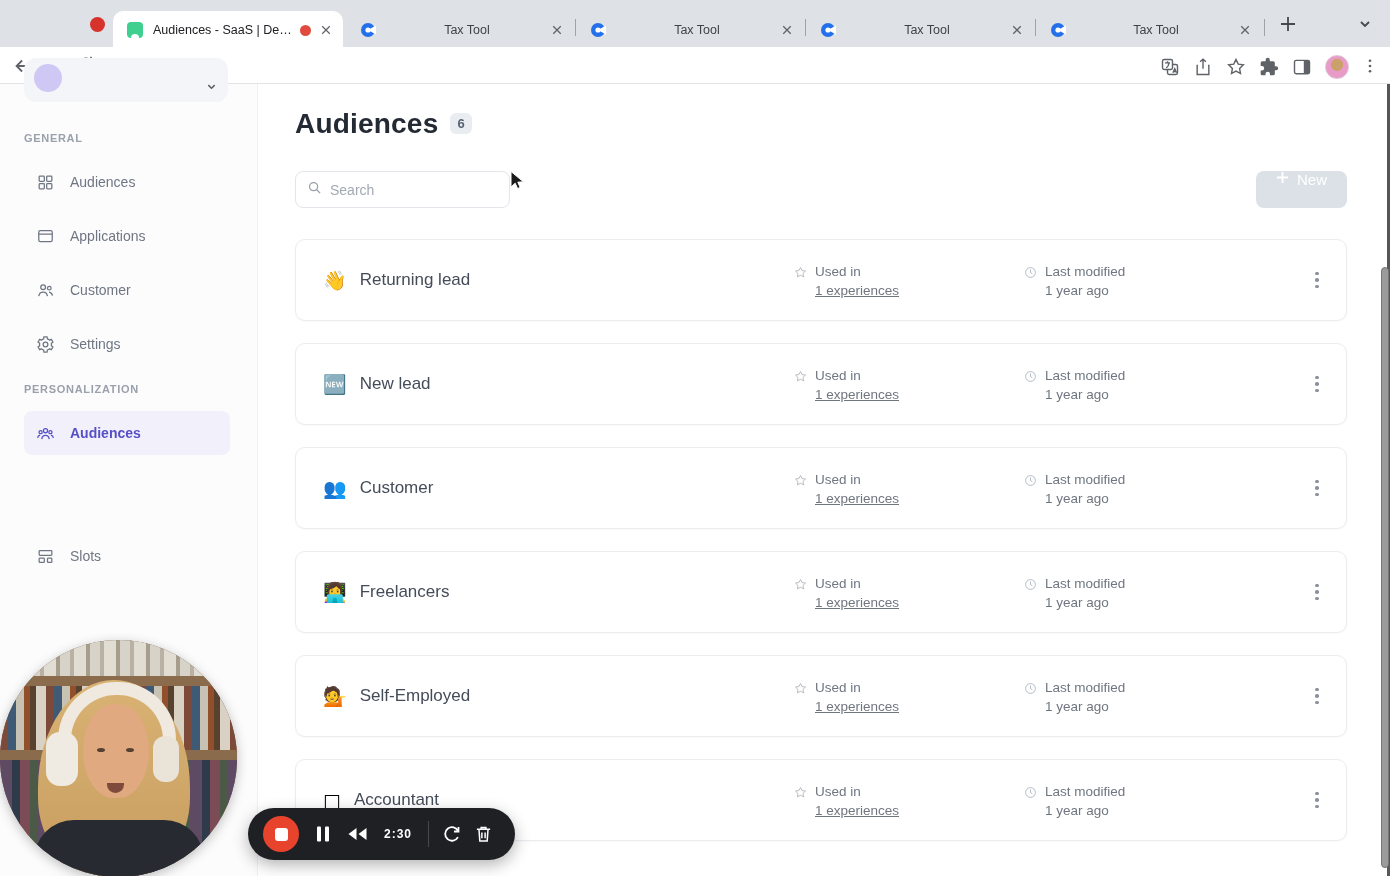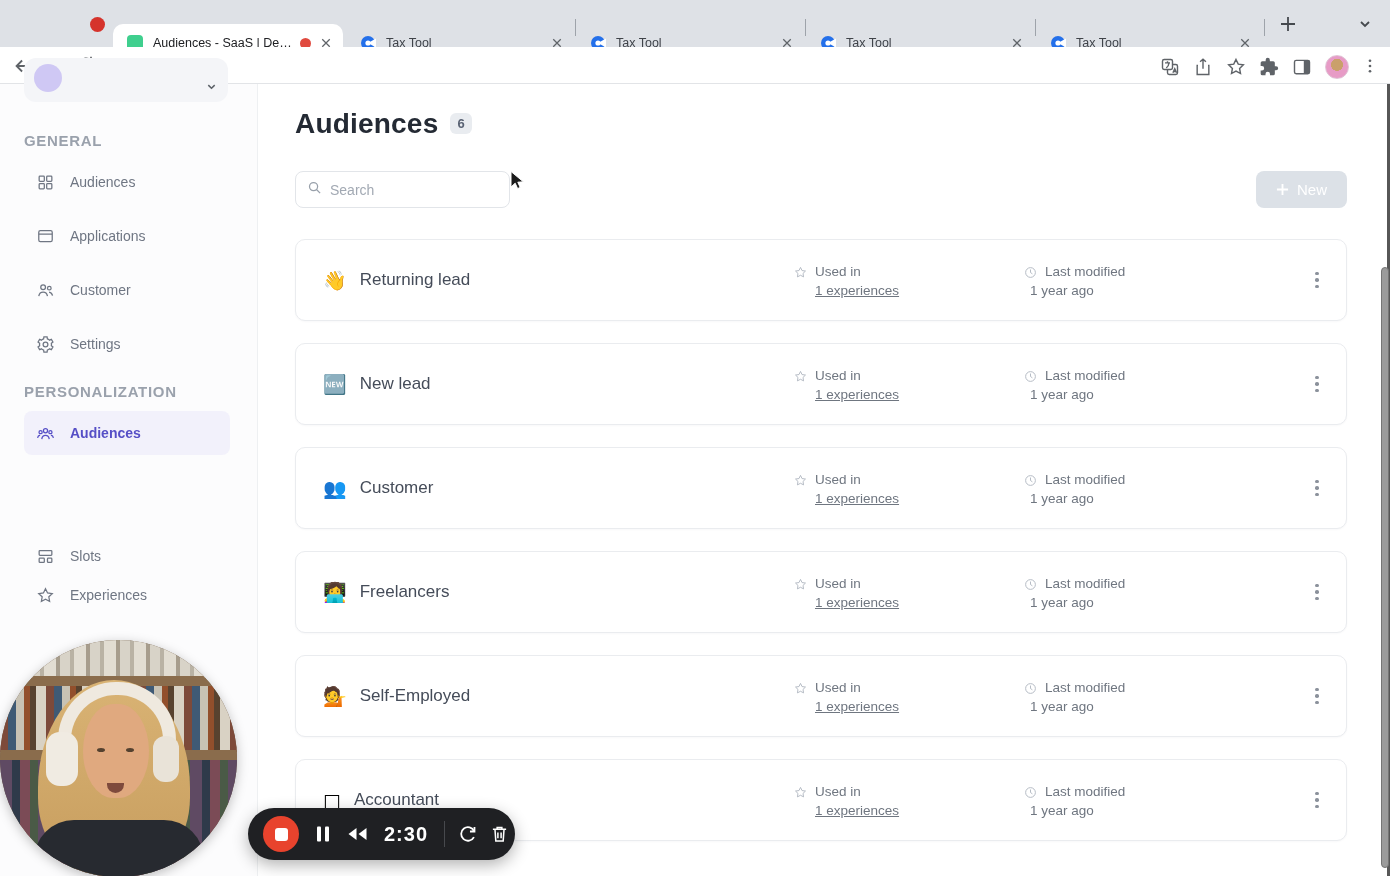--- a/index.html
+++ b/index.html
@@ -4,22 +4,22 @@
 <style>
   * { margin:0; padding:0; box-sizing:border-box; }
   html,body { background:#fff; }
   .screen { position:relative; width:1390px; height:876px; overflow:hidden;
             font-family:"Liberation Sans", sans-serif; background:#fff; }
 
   
   .tabstrip { position:absolute; top:0; left:0; right:0; height:47px; background:#dee1e6; }
   .win-rec-dot { position:absolute; left:90px; top:17px; width:15px; height:15px;
                  border-radius:50%; background:#d5332c; }
-  .tab { position:absolute; top:24px; height:38px; display:flex; align-items:center;
-         font-size:12.5px; color:#3f4349; }
+  .tab { position:absolute; top:11px; height:38px; display:flex; align-items:center;
+         font-size:12.5px; color:#3f4349;text-align:center; }
   .tab.active { left:113px; width:230px; background:#fff; border-radius:10px 10px 0 0; color:#202124; }
   .tab .fav { width:16px; height:16px; margin:0 10px 0 14px; flex:0 0 auto; display:inline-block; }
   .tab-title { flex:1; white-space:nowrap; overflow:hidden; text-overflow:ellipsis; }
   .tab-rec { width:11px; height:11px; border-radius:50%; background:#e04a3f; margin:0 6px; flex:0 0 auto; }
   .tab-close { width:17px; height:17px; margin-right:9px; flex:0 0 auto; display:flex;
                align-items:center; justify-content:center; border-radius:50%; }
   .tab-close svg { stroke:#5f6368; }
   .tab-div { position:absolute; top:19px; width:1px; height:17px; background:#9ea3aa; }
   .newtab-btn { position:absolute; left:1279px; top:15px; width:18px; height:18px; }
   .newtab-btn svg { stroke:#45494e; }
@@ -43,21 +43,21 @@
 
   
   .sidebar { position:absolute; top:84px; left:0; width:258px; bottom:0; background:#fcfcfd;
              border-right:1px solid #eef0f2; }
   .ws-card { position:absolute; left:24px; top:-26px; width:204px; height:44px; border-radius:12px;
              background:#f4f5f8; overflow:hidden; }
   .ws-avatar { position:absolute; left:10px; top:6px; width:28px; height:28px; border-radius:50%;
                background:#cfc8f4; }
   .ws-chevron { position:absolute; left:206px; top:-6px; width:12px; height:12px; }
   .ws-chevron svg { stroke:#5b6067; }
-  .nav-label { position:absolute; left:24px; font-size:15px; font-weight:700; letter-spacing:.7px;
+  .nav-label { position:absolute; left:24px; font-size:11px; font-weight:700; letter-spacing:.7px;
                color:#9aa1ac; }
   .nav-item { position:absolute; left:24px; width:206px; height:44px; border-radius:8px;
               display:flex; align-items:center; padding-left:12px; gap:15px;
               color:#6f7683; font-size:14px; cursor:default; }
   .nav-item.active { background:#f2f1fb; color:#564fc6; font-weight:600; }
   .nav-ico { width:19px; height:19px; flex:0 0 auto; }
   .nav-ico svg { stroke:currentColor; fill:none; stroke-width:1.6; }
 
   
   .main { position:absolute; left:258px; top:84px; right:0; bottom:0; background:#fff; }
@@ -66,36 +66,36 @@
   .count-badge { margin-top:5px; background:#e9ecf0; color:#596273; font-size:13px; font-weight:600;
                  padding:3px 7px; border-radius:6px; }
   .search-box { position:absolute; left:37px; top:87px; width:215px; height:37px; background:#fff;
                 border:1px solid #e2e5e9; border-radius:8px; display:flex; align-items:center;
                 padding:0 11px; gap:8px; }
   .search-box input { border:none; outline:none; font-size:14px; color:#3c434e; width:150px;
                       font-family:"Liberation Sans", sans-serif; background:transparent; }
   .search-box input::placeholder { color:#a2a9b3; }
   .new-btn { position:absolute; left:998px; top:87px; width:91px; height:37px; background:#dce1e7;
              border:none; border-radius:8px; color:#ffffff; font-size:15px; font-weight:500;
-             display:flex; align-items:center; justify-content:center; gap:8px;
+             display:flex; align-items:flex-start; justify-content:center; gap:8px;
              font-family:"Liberation Sans", sans-serif; }
   .cursor { position:absolute; left:250px; top:86px; z-index:4; }
 
   .card { position:absolute; left:37px; width:1052px; height:82px; background:#fff;
           border:1px solid #eaecef; border-radius:10px; box-shadow:0 1px 2px rgba(20,30,50,.03); }
   .card-left { position:absolute; left:27px; top:0; bottom:0; display:flex; align-items:center; gap:13px; }
   .emoji { font-size:19px; line-height:1;
            font-family:"DejaVu Sans","Liberation Sans",sans-serif; }
   .aud-name { font-size:17px; font-weight:500; color:#454c59; }
   .col { position:absolute; top:22px; font-size:13.5px; color:#6f7680; line-height:19px; }
   .col.used { left:498px; }
   .col.modified { left:728px; }
   .col-row1 { display:flex; align-items:center; gap:8px;text-align:center; }
   .col-ico { width:13px; height:13px; display:inline-block; }
-  .col-sub { margin-left:6px; }
+  .col-sub { margin-left:21px; }
   .col a.col-link { display:block; margin-left:21px; color:#6f7680; text-decoration:underline; }
   .kebab { position:absolute; left:1008px; top:50%; transform:translateY(-50%); width:26px; height:30px;
            display:flex; flex-direction:column; align-items:center; justify-content:center; gap:3px; }
   .kebab i { width:3.5px; height:3.5px; border-radius:50%; background:#8b919b; }
 
   
   .scroll-track { position:absolute; right:0; top:84px; bottom:0; width:3px; background:#575757; z-index:7; }
   .scroll-thumb { position:absolute; right:1px; top:267px; width:8px; height:601px; background:#9b9b9b;
                   border:1px solid #757575; border-radius:4px; z-index:8; }
 
@@ -124,21 +124,21 @@
               border-radius:40px 40px 0 0; }
 
   
   .recorder { position:absolute; left:248px; top:808px; width:267px; height:52px; border-radius:26px;
               background:#1f2023; z-index:6; display:flex; align-items:center;
               box-shadow:0 5px 16px rgba(0,0,0,.3); }
   .rec-stop { width:36px; height:36px; border-radius:50%; background:#e8432d; margin-left:15px;
               display:flex; align-items:center; justify-content:center; }
   .rec-stop i { width:13px; height:13px; background:#fff; border-radius:3px; display:block; }
   .rec-btn { margin-left:17px; display:flex; align-items:center; }
-  .rec-time { margin-left:16px; color:#fff; font-size:20px; font-weight:700; letter-spacing:1px; }
+  .rec-time { margin-left:16px; color:#fff; font-size:12px; font-weight:700; letter-spacing:1px; }
   .rec-div { margin-left:16px; width:1px; height:26px; background:#47494d; }
 </style>
 </head>
 <body>
 
 <div class="screen">
 
   <div class="tabstrip">
     <span class="win-rec-dot"></span>
 
@@ -379,28 +379,20 @@
     </div>
     <div class="nav-item" style="top:450px">
       <span class="nav-ico">
         <svg width="19" height="19" viewBox="0 0 24 24">
             <rect x="4" y="4.5" width="16" height="6" rx="1"></rect>
             <rect x="4" y="14" width="6.5" height="5.5" rx="1"></rect>
             <rect x="14.5" y="14" width="5.5" height="5.5" rx="1"></rect>
           </svg>
       </span>
       <span class="nav-txt">Slots</span>
-    </div>
-    <div class="nav-item" style="top:489px">
-      <span class="nav-ico">
-        <svg width="19" height="19" viewBox="0 0 24 24">
-            <path d="M12 3.5l2.6 5.3 5.9.8-4.3 4.1 1 5.8L12 16.8l-5.2 2.7 1-5.8-4.3-4.1 5.9-.8z"></path>
-          </svg>
-      </span>
-      <span class="nav-txt">Experiences</span>
     </div>
   </aside>
 
   <main class="main">
     <div class="page-head">
       <h1 class="page-title">Audiences</h1>
       <span class="count-badge">6</span>
     </div>
 
     <div class="search-box">

